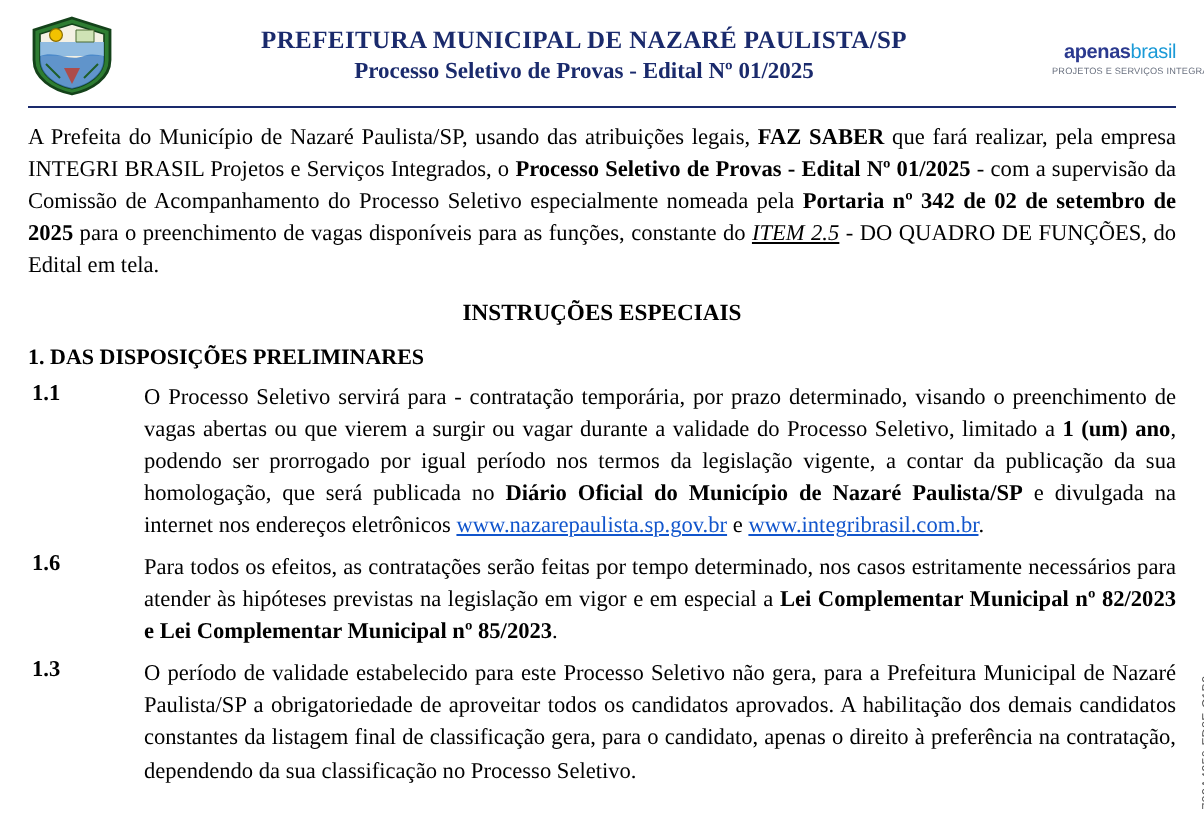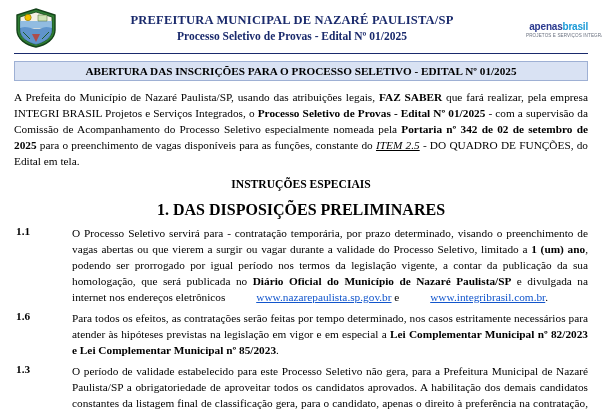--- a/index.html
+++ b/index.html
@@ -57,21 +57,21 @@
     display: inline-block;
     font-family: "Liberation Sans", sans-serif;
     font-size: 10px;
     color: #2b3a8f;
     font-weight: bold;
     letter-spacing: -0.2px;
     white-space: nowrap;
   }
   .logo-integri .swoosh {
     color: #1a9ad7;
-    font-weight: bold;
+    font-weight: normal;
   }
   .logo-sub {
     display: block;
     font-family: "Liberation Sans", sans-serif;
     font-size: 4.6px;
     color: #6b7280;
     letter-spacing: .1px;
     margin-top: 1px;
     white-space: nowrap;
   }
@@ -103,33 +103,32 @@
     margin: 0 0 5px 0;
     color: #000;
   }
   .b { font-weight: bold; margin-top: 48px; }
   .i { font-style: italic; }
   .u { text-decoration: underline; }
   .link {
     color: #1155cc;
     text-decoration: underline;
     word-break: break-all;
-    margin-left: 28px;
   }
 
   .section-title {
     text-align: center;
     font-weight: bold;
     font-size: 11.6px;
     margin: 9px 0 10px 0;
   }
   .subsection-title {
-    text-align: center;
-    font-weight: bold;
-    font-size: 16px;
+    text-align: left;
+    font-weight: bold;
+    font-size: 11px;
     margin: 0 0 6px 0;
   }
 
   
   .clause {
     display: flex;
     gap: 16px;
     margin-bottom: 5px;
   }
   .clause-num {
@@ -186,21 +185,20 @@
     <div class="logo-right">
       <span class="logo-integri">
         <span>apenas</span><span class="swoosh">brasil</span>
       </span>
       <span class="logo-sub">PROJETOS E SERVIÇOS INTEGRADOS</span>
     </div>
   </div>
 
   <hr class="rule">
 
-  <div class="banner">ABERTURA DAS INSCRIÇÕES PARA O PROCESSO SELETIVO - EDITAL Nº 01/2025</div>
 
   <p class="para">
     <span>A Prefeita do Município de Nazaré Paulista/SP, usando das atribuições legais, </span><span class="b">FAZ SABER</span><span> que fará realizar, pela empresa INTEGRI BRASIL Projetos e Serviços Integrados, o </span><span class="b">Processo Seletivo de Provas - Edital Nº 01/2025</span><span> - com a supervisão da Comissão de Acompanhamento do Processo Seletivo especialmente nomeada pela </span><span class="b">Portaria nº 342 de 02 de setembro de 2025</span><span> para o preenchimento de vagas disponíveis para as funções, constante do </span><span class="i u">ITEM 2.5</span><span> - DO QUADRO DE FUNÇÕES, do Edital em tela.</span>
   </p>
 
   <div class="section-title">INSTRUÇÕES ESPECIAIS</div>
   <div class="subsection-title">1. DAS DISPOSIÇÕES PRELIMINARES</div>
 
   <div class="clause">
     <div class="clause-num">1.1</div>

